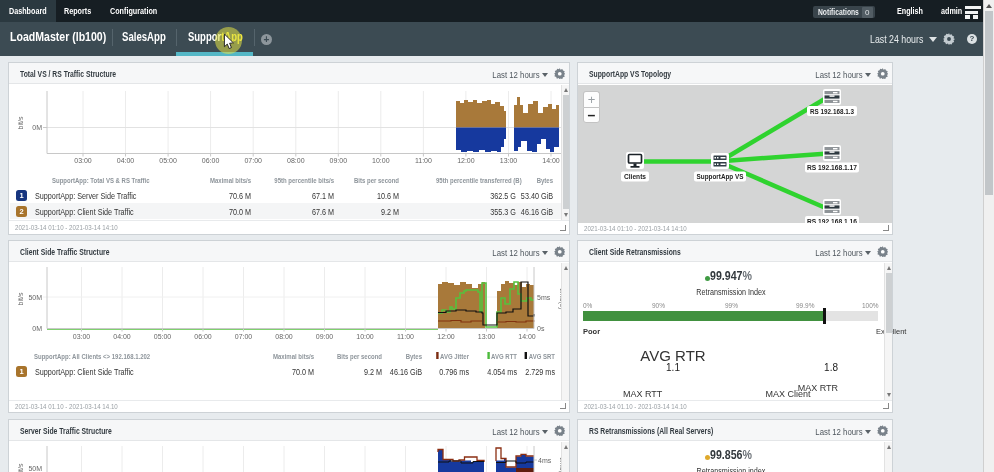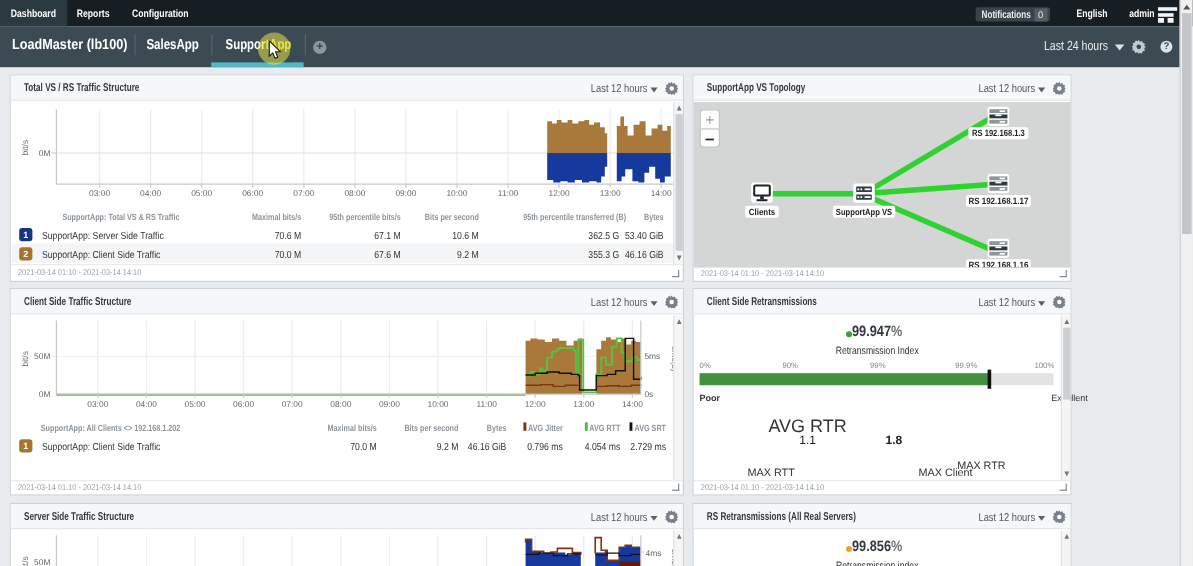--- a/index.html
+++ b/index.html
@@ -361,21 +361,21 @@
 
   <div class="abs" style="left:5px;top:70px;width:295px;height:10px;background:#e3e3e3;"></div>
   <div class="abs" style="left:5px;top:70px;width:242px;height:10px;background:#41913f;"></div>
   <div class="abs" style="left:245px;top:67px;width:2.5px;height:16px;background:#111;"></div>
   <div class="abs" style="left:5px;top:86px;font-size:7.5px;font-weight:bold;color:#333;text-align:right;">Poor</div>
   <div class="abs" style="left:278px;top:86px;font-size:7.5px;font-weight:normal;color:#333;padding-left:20px;">Excellent</div>
 
   <div class="abs" style="left:45px;top:106px;width:100px;text-align:center;font-size:15px;color:#333;">AVG RTR</div>
   <div class="abs" style="left:160px;top:106px;width:100px;text-align:right;font-size:9px;color:#333;margin-top:36px;">MAX RTR</div>
   <div class="abs" style="left:45px;top:121px;width:100px;text-align:center;font-size:10px;font-weight:normal;color:#222;">1.1</div>
-  <div class="abs" style="left:160px;top:121px;width:100px;text-align:left;font-size:10px;font-weight:bold;color:#222;">1.8</div>
+  <div class="abs" style="left:160px;top:121px;width:100px;text-align:right;font-size:10px;font-weight:normal;color:#222;">1.8</div>
   <div class="abs" style="left:45px;top:148px;width:100px;text-align:left;font-size:9px;color:#333;">MAX RTT</div>
   <div class="abs" style="left:160px;top:148px;width:100px;text-align:center;font-size:9px;color:#333;">MAX Client</div>
 
   <div class="pfootline" style="top:159px;"></div>
   <div class="pdate" style="top:162px;">2021-03-14 01.10 - 2021-03-14 14.10</div>
   <div class="resize" style="right:3px;bottom:3px;"></div>
   <div class="sb" style="right:0;top:22px;height:137px;">
     <div class="sbarrow up" style="top:3px;"></div>
     <div class="sbarrow down" style="bottom:3px;"></div>
     <div class="thumb" style="top:10px;height:60px;"></div>

